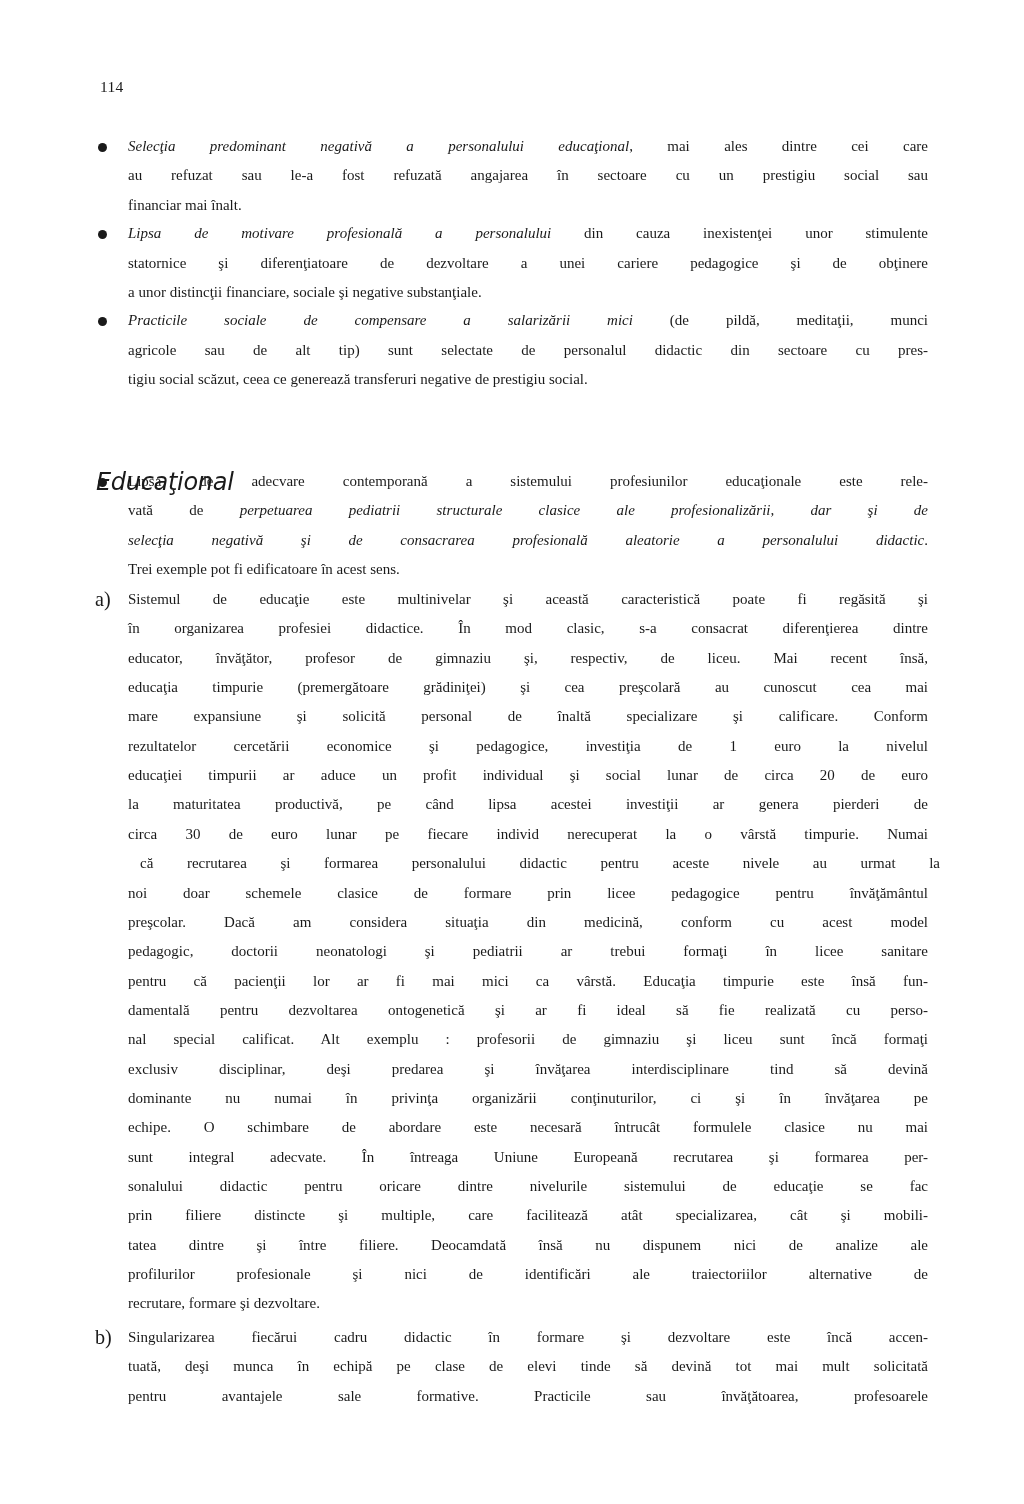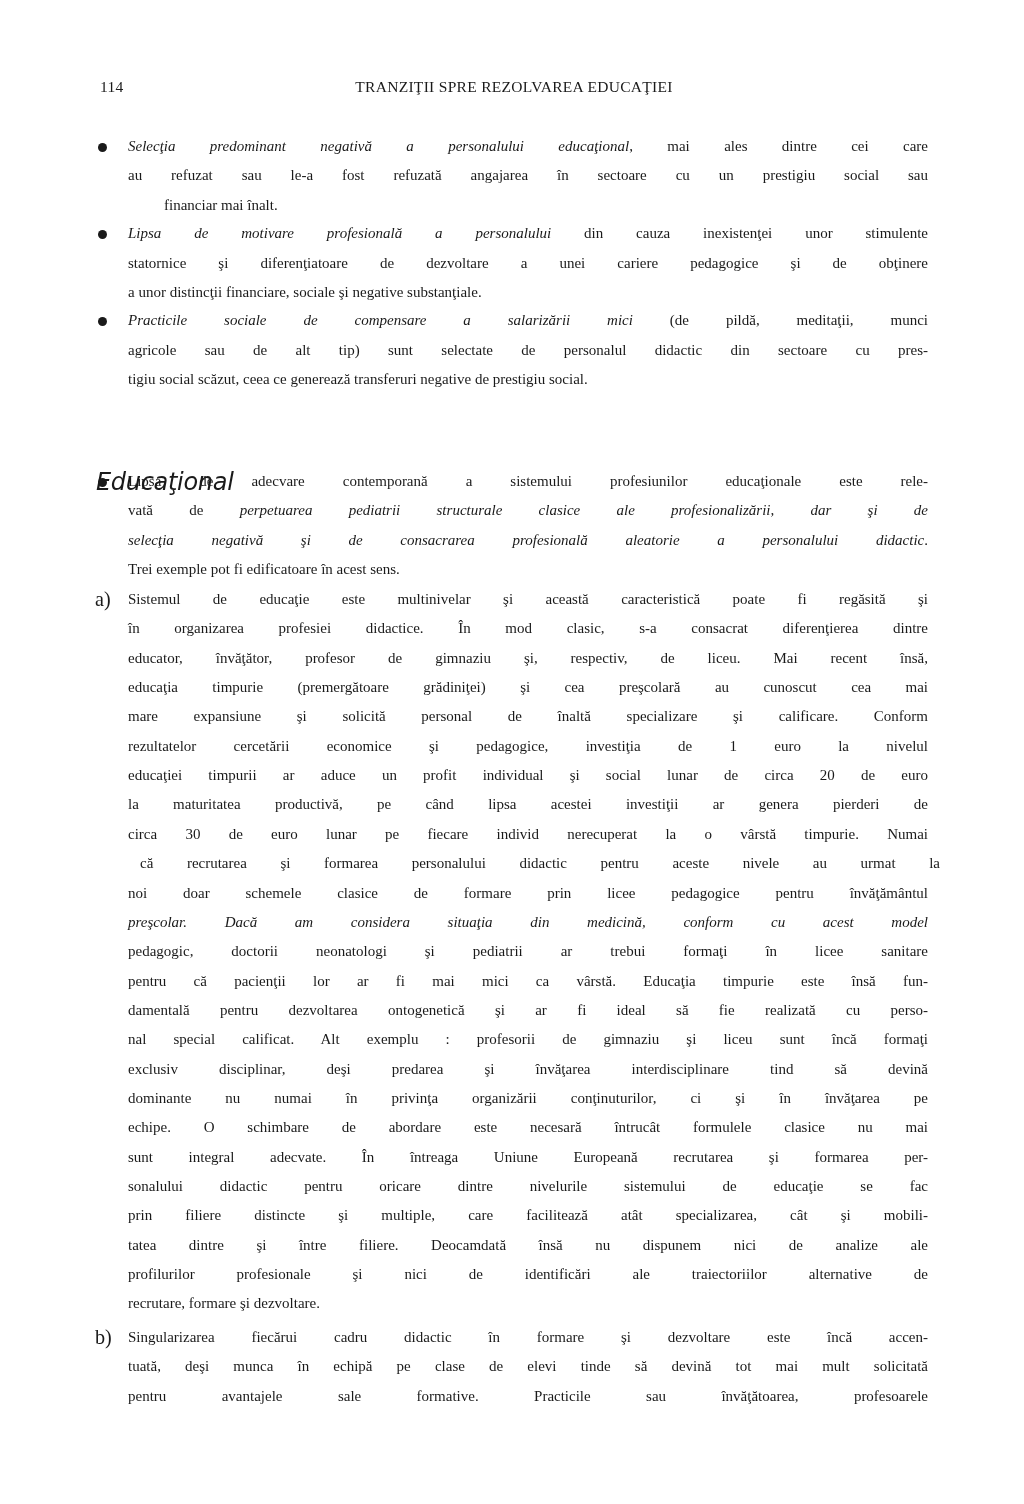--- a/index.html
+++ b/index.html
@@ -20,28 +20,27 @@
   .bullet { position: absolute; left: 98px; width: 9px; height: 9px; border-radius: 50%; background: #1a1a1a; }
   .section-heading { position: absolute; left: 96px; top: 420px; font-family: "DejaVu Sans", "Liberation Sans", sans-serif;
     font-style: italic; font-size: 24px; font-weight: normal; letter-spacing: -0.3px; margin-top: 48px; }
 </style>
 </head>
 <body>
 
 <div class="page">
   <div class="running-head">
     <span class="page-num">114</span>
-    <span class="head-title">TRANZIŢII SPRE REZOLVAREA EDUCAŢIEI</span>
   </div>
 
   <div id="top-bullets">
       <span class="bullet" style="top: 143px;"></span>
       <div class="ln body" style="top: 132px;"><i>Selecţia predominant negativă a personalului educaţional</i><span>, mai ales dintre cei care</span></div>
       <div class="ln body" style="top: 161.35px;"><span>au refuzat sau le-a fost refuzată angajarea în sectoare cu un prestigiu social sau</span></div>
-      <div class="ln body last" style="top: 190.7px; margin-left: 36px;"><span>financiar mai înalt.</span></div>
+      <div class="ln body last" style="top: 190.7px;"><span>financiar mai înalt.</span></div>
       <span class="bullet" style="top: 230.15px;"></span>
       <div class="ln body" style="top: 219.15px;"><i>Lipsa de motivare profesională a personalului</i><span> din cauza inexistenţei unor stimulente</span></div>
       <div class="ln body" style="top: 248.5px;"><span>statornice şi diferenţiatoare de dezvoltare a unei cariere pedagogice şi de obţinere</span></div>
       <div class="ln body last" style="top: 277.85px;"><span>a unor distincţii financiare, sociale şi negative substanţiale.</span></div>
       <span class="bullet" style="top: 317.3px;"></span>
       <div class="ln body" style="top: 306.3px;"><i>Practicile sociale de compensare a salarizării mici</i><span> (de pildă, meditaţii, munci</span></div>
       <div class="ln body" style="top: 335.65px;"><span>agricole sau de alt tip) sunt selectate de personalul didactic din sectoare cu pres-</span></div>
       <div class="ln body last" style="top: 365px;"><span>tigiu social scăzut, ceea ce generează transferuri negative de prestigiu social.</span></div>
     </div>
 
@@ -58,21 +57,21 @@
       <div class="ln body" style="top: 614.35px;"><span>în organizarea profesiei didactice. În mod clasic, s-a consacrat diferenţierea dintre</span></div>
       <div class="ln body" style="top: 643.7px;"><span>educator, învăţător, profesor de gimnaziu şi, respectiv, de liceu. Mai recent însă,</span></div>
       <div class="ln body" style="top: 673.05px;"><span>educaţia timpurie (premergătoare grădiniţei) şi cea preşcolară au cunoscut cea mai</span></div>
       <div class="ln body" style="top: 702.4px;"><span>mare expansiune şi solicită personal de înaltă specializare şi calificare. Conform</span></div>
       <div class="ln body" style="top: 731.75px;"><span>rezultatelor cercetării economice şi pedagogice, investiţia de 1 euro la nivelul</span></div>
       <div class="ln body" style="top: 761.1px;"><span>educaţiei timpurii ar aduce un profit individual şi social lunar de circa 20 de euro</span></div>
       <div class="ln body" style="top: 790.45px;"><span>la maturitatea productivă, pe când lipsa acestei investiţii ar genera pierderi de</span></div>
       <div class="ln body" style="top: 819.8px;"><span>circa 30 de euro lunar pe fiecare individ nerecuperat la o vârstă timpurie. Numai</span></div>
       <div class="ln body" style="top: 849.15px; margin-left: 12px;"><span>că recrutarea şi formarea personalului didactic pentru aceste nivele au urmat la</span></div>
       <div class="ln body" style="top: 878.5px;"><span>noi doar schemele clasice de formare prin licee pedagogice pentru învăţământul</span></div>
-      <div class="ln body" style="top: 907.85px; font-style: italic;"><span>preşcolar. Dacă am considera situaţia din medicină, conform cu acest model</span></div>
+      <div class="ln body" style="top: 907.85px;"><span>preşcolar. Dacă am considera situaţia din medicină, conform cu acest model</span></div>
       <div class="ln body" style="top: 937.2px;"><span>pedagogic, doctorii neonatologi şi pediatrii ar trebui formaţi în licee sanitare</span></div>
       <div class="ln body" style="top: 966.55px;"><span>pentru că pacienţii lor ar fi mai mici ca vârstă. Educaţia timpurie este însă fun-</span></div>
       <div class="ln body" style="top: 995.9px;"><span>damentală pentru dezvoltarea ontogenetică şi ar fi ideal să fie realizată cu perso-</span></div>
       <div class="ln body" style="top: 1025.25px;"><span>nal special calificat. Alt exemplu :  profesorii de gimnaziu şi liceu sunt încă formaţi</span></div>
       <div class="ln body" style="top: 1054.6px;"><span>exclusiv disciplinar, deşi predarea şi învăţarea interdisciplinare tind să devină</span></div>
       <div class="ln body" style="top: 1083.95px;"><span>dominante nu numai în privinţa organizării conţinuturilor, ci şi în învăţarea pe</span></div>
       <div class="ln body" style="top: 1113.3px;"><span>echipe. O schimbare de abordare este necesară întrucât formulele clasice nu mai</span></div>
       <div class="ln body" style="top: 1142.65px;"><span>sunt integral adecvate. În întreaga Uniune Europeană recrutarea şi formarea per-</span></div>
       <div class="ln body" style="top: 1172px;"><span>sonalului didactic pentru oricare dintre nivelurile sistemului de educaţie se fac</span></div>
       <div class="ln body" style="top: 1201.35px;"><span>prin filiere distincte şi multiple, care facilitează atât specializarea, cât şi mobili-</span></div>

